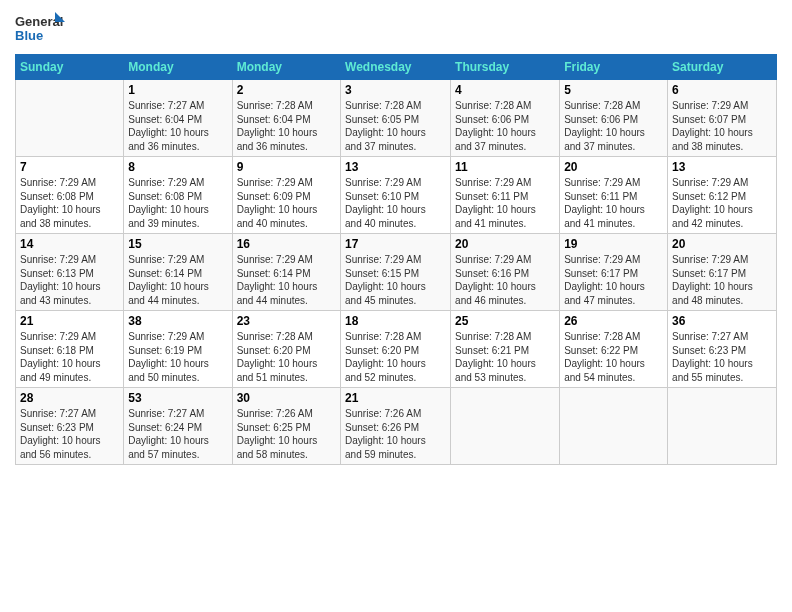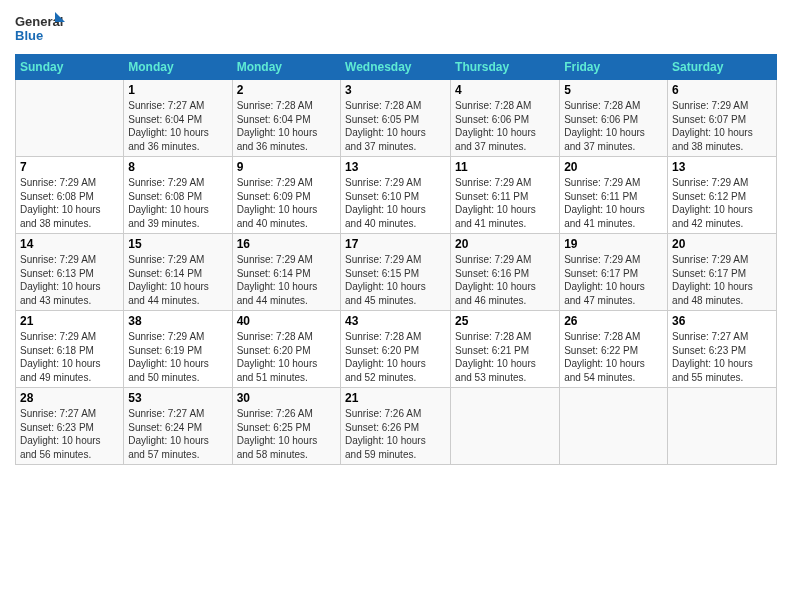--- a/index.html
+++ b/index.html
@@ -266,28 +266,28 @@
 and 49 minutes.</div>
           </td>
           <td>
             <span class="day-num">38</span>
             <div class="day-info" style="white-space: pre-line;">Sunrise: 7:29 AM
 Sunset: 6:19 PM
 Daylight: 10 hours
 and 50 minutes.</div>
           </td>
           <td>
-            <span class="day-num">40</span>
+            <span class="day-num">23</span>
             <div class="day-info" style="white-space: pre-line;">Sunrise: 7:28 AM
 Sunset: 6:20 PM
 Daylight: 10 hours
 and 51 minutes.</div>
           </td>
           <td>
-            <span class="day-num">43</span>
+            <span class="day-num">18</span>
             <div class="day-info" style="white-space: pre-line;">Sunrise: 7:28 AM
 Sunset: 6:20 PM
 Daylight: 10 hours
 and 52 minutes.</div>
           </td>
           <td>
             <span class="day-num">25</span>
             <div class="day-info" style="white-space: pre-line;">Sunrise: 7:28 AM
 Sunset: 6:21 PM
 Daylight: 10 hours

